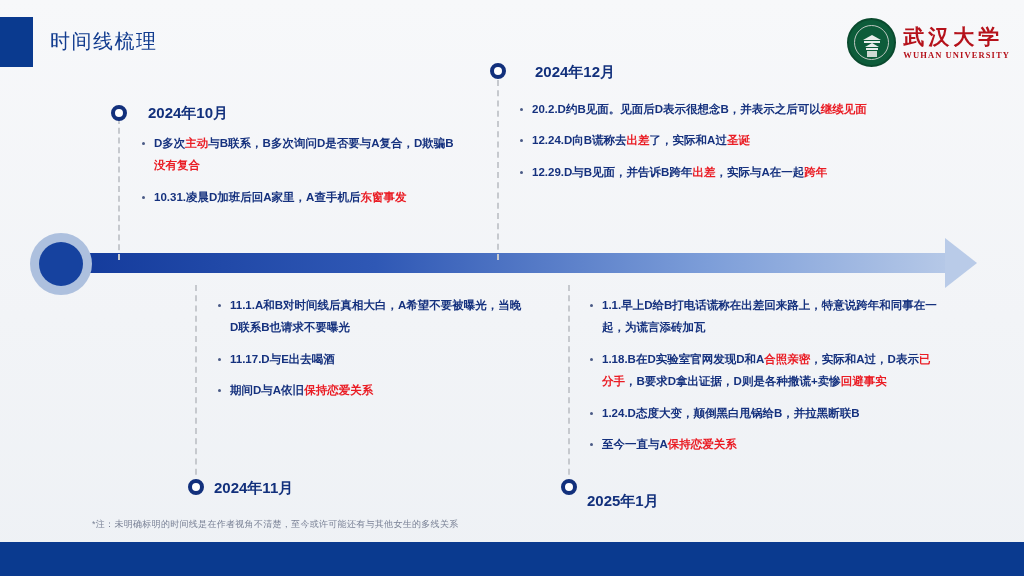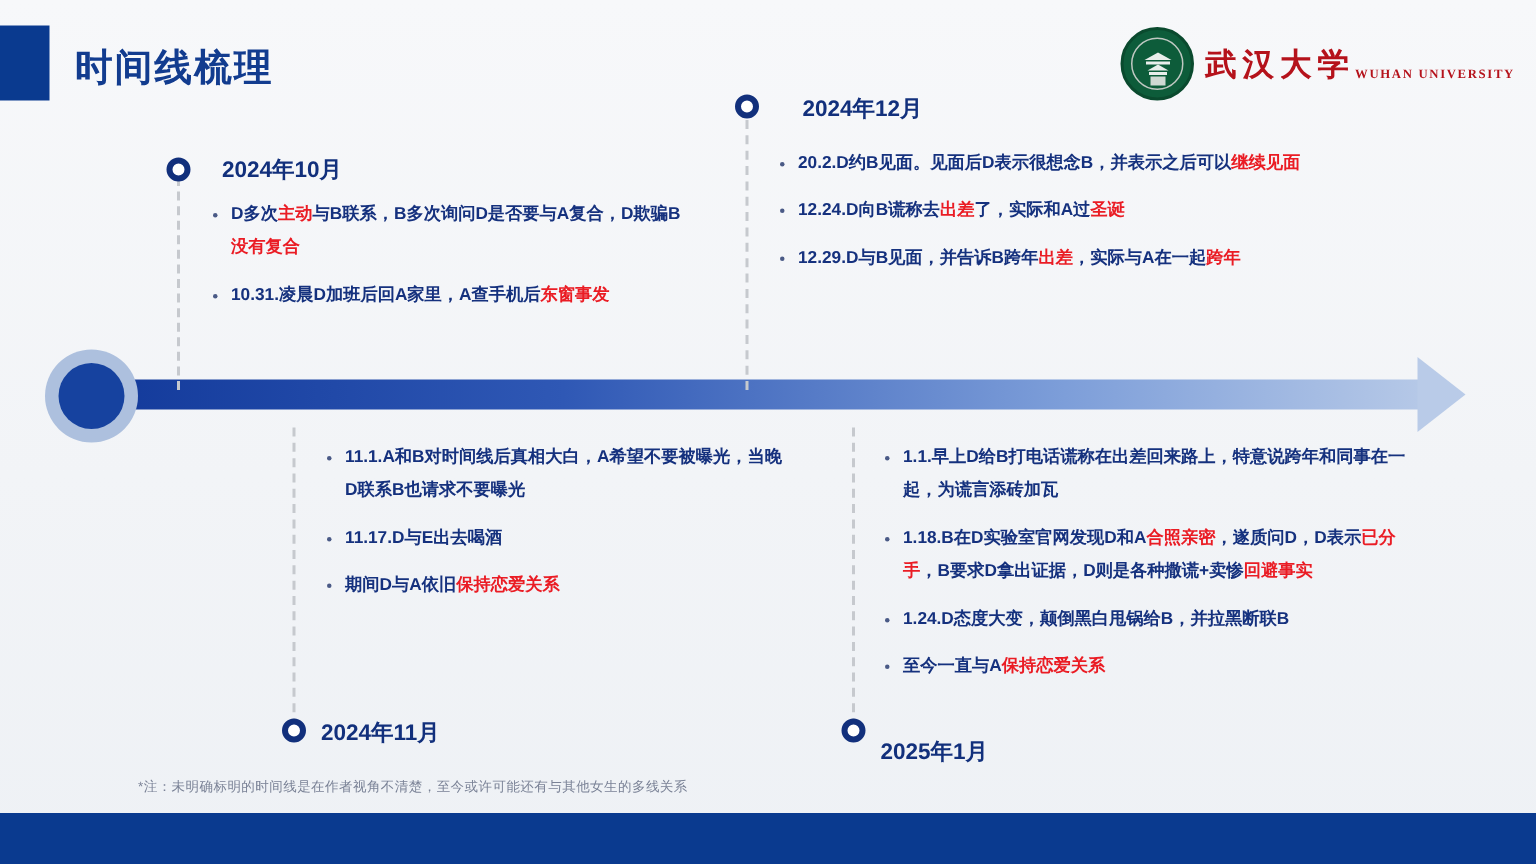--- a/index.html
+++ b/index.html
@@ -14,37 +14,37 @@
     overflow:hidden;
   }
 
   
   .hdr-square{
     position:absolute;left:0;top:17px;width:33px;height:50px;
     background:#0a3a8f;
   }
   .hdr-title{
     position:absolute;left:50px;top:28px;
-    font-size:25px;font-weight:bold;color:#123c8f;
+    font-size:20px;font-weight:normal;color:#123c8f;
     letter-spacing:1.5px;white-space:nowrap;
   }
 
   
   .logo{position:absolute;right:14px;top:18px;display:flex;align-items:center;gap:7px;}
   .logo-emblem{
     width:45px;height:45px;border-radius:50%;
     background:#0d5c3a;border:2px solid #0a4a2e;
     display:flex;align-items:center;justify-content:center;position:relative;
   }
   .logo-emblem .inner{
     width:33px;height:33px;border-radius:50%;
     background:#0d5c3a;border:1px solid #bfc8c2;
     display:flex;align-items:flex-end;justify-content:center;overflow:hidden;
   }
-  .logo-text{display:flex;flex-direction:row;align-items:flex-end;line-height:1;}
+  .logo-text{display:flex;flex-direction:column;align-items:flex-start;line-height:1;}
   .logo-cn{
     font-size:21px;font-weight:bold;color:#b5121b;letter-spacing:4px;
     font-family:"DejaVu Serif","Liberation Serif",serif;
   }
   .logo-en{
     font-size:8.5px;color:#b5121b;letter-spacing:1.1px;margin-top:4px;
     font-family:"Liberation Serif",serif;font-weight:bold;
   }
 
   
@@ -179,21 +179,21 @@
 
   <div class="dash" style="left:568px;top:285px;height:200px;"></div>
   <div class="node" style="left:561px;top:479px;"></div>
   <div class="node-label" style="left:587px;top:492px;">2025年1月</div>
   <div class="block" style="left:588px;top:294px;width:350px;">
     <ul class="bullets">
       <li>
         <span>1.1.早上D给B打电话谎称在出差回来路上，特意说跨年和同事在一起，</span><span>为谎言添砖加瓦</span>
       </li>
       <li>
-        <span>1.18.B在D实验室官网发现D和A</span><span class="hl">合照亲密</span><span>，遂质问D，D表示</span><span class="hl">已分手</span><span>，B要求D拿出证据，D则是各种撒谎+卖惨</span><span class="hl">回避事实</span>
+        <span>1.18.B在D实验室官网发现D和A</span><span class="hl">合照亲密</span><span>，实际和A过，D表示</span><span class="hl">已分手</span><span>，B要求D拿出证据，D则是各种撒谎+卖惨</span><span class="hl">回避事实</span>
       </li>
       <li>
         <span>1.24.D态度大变，颠倒黑白甩锅给B，并拉黑断联B</span>
       </li>
       <li>
         <span>至今一直与A</span><span class="hl">保持恋爱关系</span>
       </li>
     </ul>
   </div>
 

